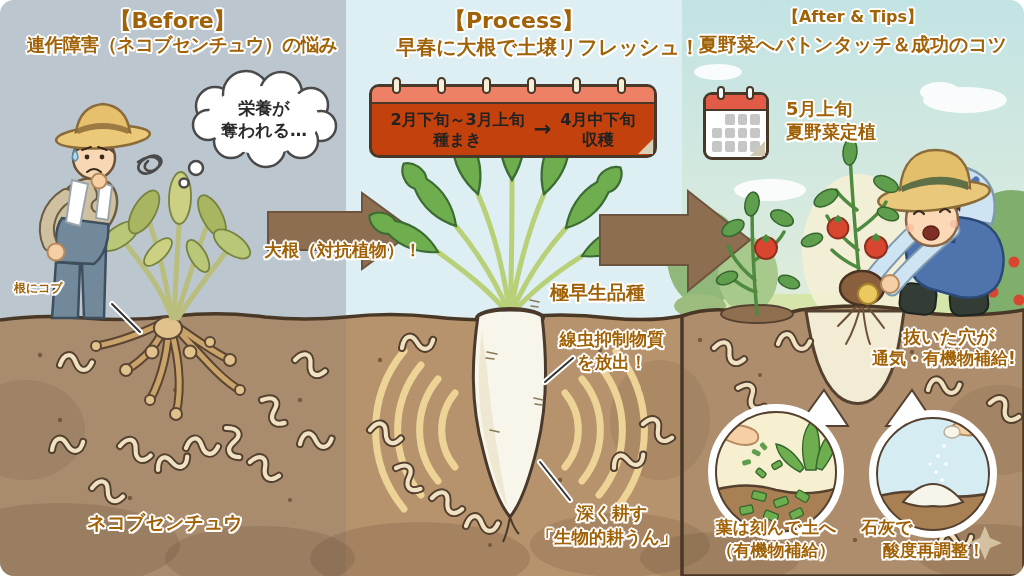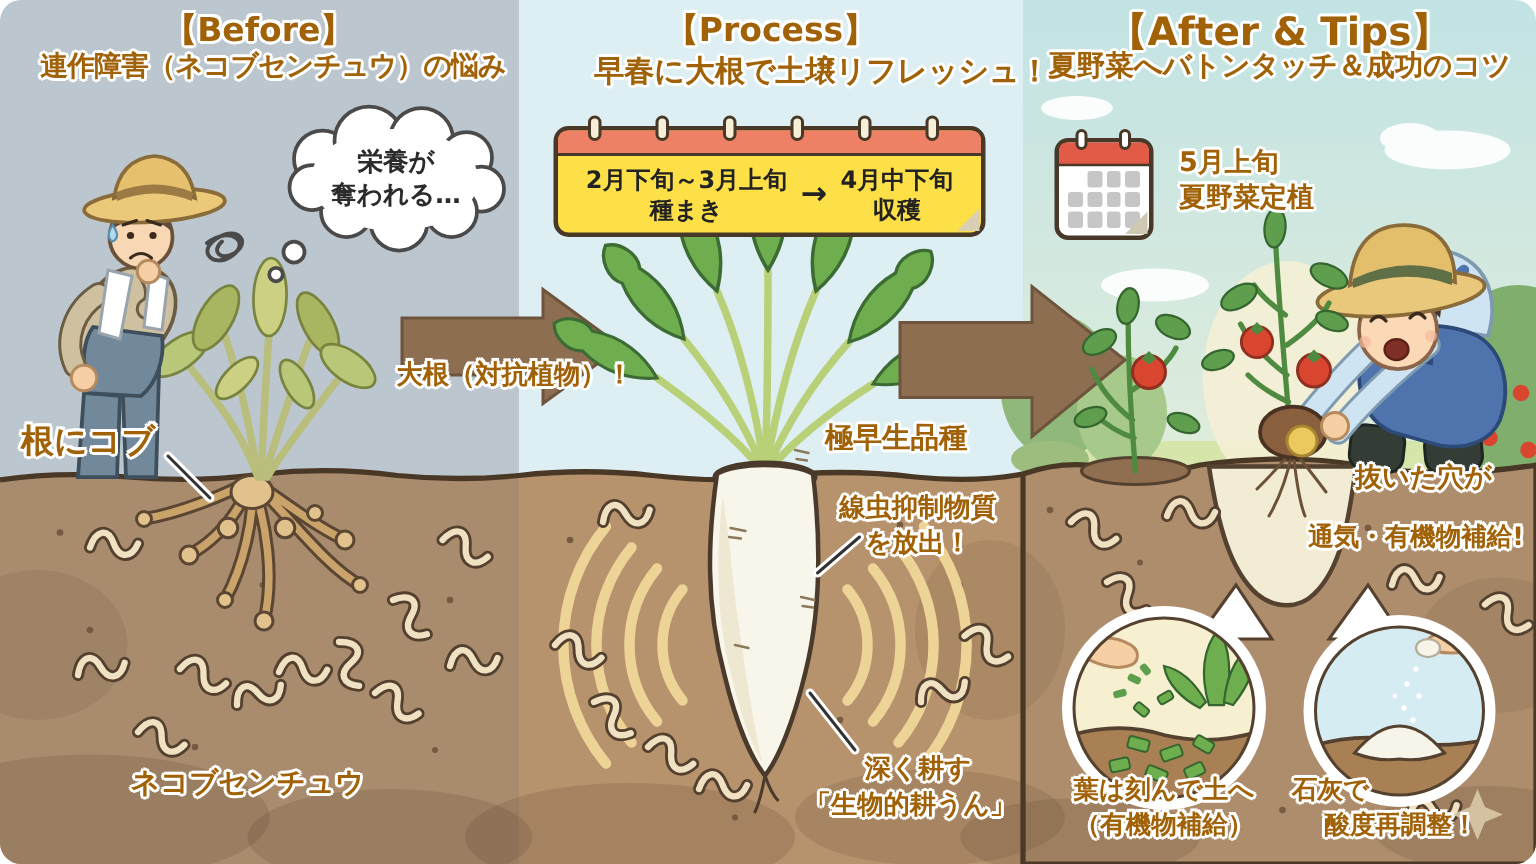--- a/index.html
+++ b/index.html
@@ -15,21 +15,21 @@
     text-shadow:2px 0 0 #fff,-2px 0 0 #fff,0 2px 0 #fff,0 -2px 0 #fff,
       1.5px 1.5px 0 #fff,-1.5px 1.5px 0 #fff,1.5px -1.5px 0 #fff,-1.5px -1.5px 0 #fff;}
   .halo-d{color:#fff;
     text-shadow:2px 0 0 #4a3526,-2px 0 0 #4a3526,0 2px 0 #4a3526,0 -2px 0 #4a3526,
       1.5px 1.5px 0 #4a3526,-1.5px 1.5px 0 #4a3526,1.5px -1.5px 0 #4a3526,-1.5px -1.5px 0 #4a3526;}
   
   .wo{fill:none;stroke:#53402e;stroke-width:8;stroke-linecap:round;}
   .wi{fill:none;stroke:#f1e1c3;stroke-width:4.2;stroke-linecap:round;}
   
   .calendar{position:absolute;left:369px;top:84px;width:288px;height:74px;
-    background:#fde047;border:3px solid #473828;border-radius:10px;box-sizing:border-box;}
+    background:#c2410c;border:3px solid #473828;border-radius:10px;box-sizing:border-box;}
   .cal-head{position:absolute;left:0;top:0;right:0;height:15px;background:#ee8066;
     border-bottom:2.5px solid #473828;border-radius:6px 6px 0 0;}
   .cal-ring{position:absolute;top:-10px;width:9px;height:17px;background:#f6eed6;
     border:2.5px solid #473828;border-radius:5px;box-sizing:border-box;}
   .cal-body{position:absolute;left:0;right:0;top:17px;bottom:0;display:flex;
     align-items:center;justify-content:center;gap:9px;font-size:16px;font-weight:700;
     color:#222;text-align:center;line-height:1.25;}
   .cal-arrow{font-size:21px;color:#222;}
   .curl{position:absolute;right:1px;bottom:1px;width:0;height:0;
     border-left:15px solid transparent;border-bottom:15px solid #d8cfb4;}
@@ -432,21 +432,21 @@
 
   <path d="M985,526 l5,12 12,5 -12,5 -5,12 -5,-12 -12,-5 12,-5 Z" fill="#d9c9a8" opacity="0.9"></path>
 </svg>
 
 <div class="lab ctr halo-w" style="left:0;top:8px;width:345px;font-size:22px;">【Before】</div>
 <div class="lab ctr halo-w" style="left:0;top:34px;width:364px;font-size:18.5px;letter-spacing:-0.5px;">連作障害（ネコブセンチュウ）の悩み</div>
 
 <div class="lab ctr halo-w" style="left:346px;top:8px;width:336px;font-size:22px;">【Process】</div>
 <div class="lab ctr halo-w" style="left:346px;top:36px;width:404px;font-size:20px;">早春に大根で土壌リフレッシュ！</div>
 
-<div class="lab ctr halo-w" style="left:682px;top:8px;width:342px;font-size:26px;">【After &amp; Tips】</div>
+<div class="lab ctr halo-w" style="left:682px;top:8px;width:342px;font-size:16px;">【After &amp; Tips】</div>
 <div class="lab ctr halo-w" style="left:682px;top:34px;width:342px;font-size:19px;">夏野菜へバトンタッチ＆成功のコツ</div>
 
 <div class="lab ctr" style="left:206px;top:99px;width:116px;font-size:17px;color:#2b2b2b;">栄養が</div>
 <div class="lab ctr" style="left:206px;top:121px;width:116px;font-size:17px;color:#2b2b2b;">奪われる…</div>
 
 <div class="calendar">
   <div class="cal-head"></div>
   <span class="cal-ring" style="left:7%"></span>
       <span class="cal-ring" style="left:23%"></span>
   <span class="cal-ring" style="left:39%"></span>
@@ -468,21 +468,21 @@
 </div>
 
 <div class="lab ctr halo-w" style="left:248px;top:240px;width:190px;font-size:17.5px;">大根（対抗植物）！</div>
 
 <div class="lab halo-w" style="left:550px;top:282px;font-size:19px;">極早生品種</div>
 <div class="lab ctr halo-w" style="left:545px;top:352px;width:134px;font-size:17.5px;">を放出！</div>
 <div class="lab ctr halo-w" style="left:545px;top:329px;width:134px;font-size:17.5px;">線虫抑制物質</div>
 <div class="lab ctr halo-w" style="left:545px;top:503px;width:134px;font-size:17.5px;">深く耕す</div>
 <div class="lab ctr halo-w" style="left:522px;top:527px;width:170px;font-size:17.5px;">「生物的耕うん」</div>
 
-<div class="lab halo-w" style="left:14px;top:282px;font-size:22px;">根にコブ</div>
+<div class="lab halo-w" style="left:14px;top:282px;font-size:12px;">根にコブ</div>
 <div class="lab ctr halo-w" style="left:85px;top:512px;width:160px;font-size:19px;">ネコブセンチュウ</div>
 
 <div class="calicon">
   <div class="hd"></div>
   <span class="rg" style="left:18%"></span>
       <span class="rg" style="left:66%"></span>
   <div class="grid">
     <span class="cell" style="visibility:hidden"></span>
         <span class="cell"></span>
         <span class="cell"></span>
@@ -494,21 +494,21 @@
     <span class="cell"></span>
         <span class="cell"></span>
         <span class="cell"></span>
         <span class="cell"></span>
   </div>
   <div class="curl"></div>
 </div>
 <div class="lab halo-w" style="left:786px;top:99px;font-size:18px;">5月上旬</div>
 <div class="lab halo-w" style="left:786px;top:122px;font-size:18px;">夏野菜定植</div>
 
-<div class="lab ctr halo-w" style="left:878px;top:309px;width:142px;font-size:18px;">抜いた穴が</div>
+<div class="lab ctr halo-w" style="left:878px;top:327px;width:142px;font-size:18px;">抜いた穴が</div>
 <div class="lab ctr halo-w" style="left:864px;top:349px;width:160px;font-size:17px;">通気・有機物補給!</div>
 
 <div class="lab ctr halo-w" style="left:698px;top:518px;width:156px;font-size:17px;">葉は刻んで土へ</div>
 <div class="lab ctr halo-w" style="left:698px;top:541px;width:156px;font-size:17px;">（有機物補給）</div>
 <div class="lab ctr halo-w" style="left:826px;top:518px;width:122px;font-size:17px;">石灰で</div>
 <div class="lab ctr halo-w" style="left:873px;top:541px;width:122px;font-size:17px;text-align:center;">酸度再調整！</div>
 
 </div>
 
 </body></html>

